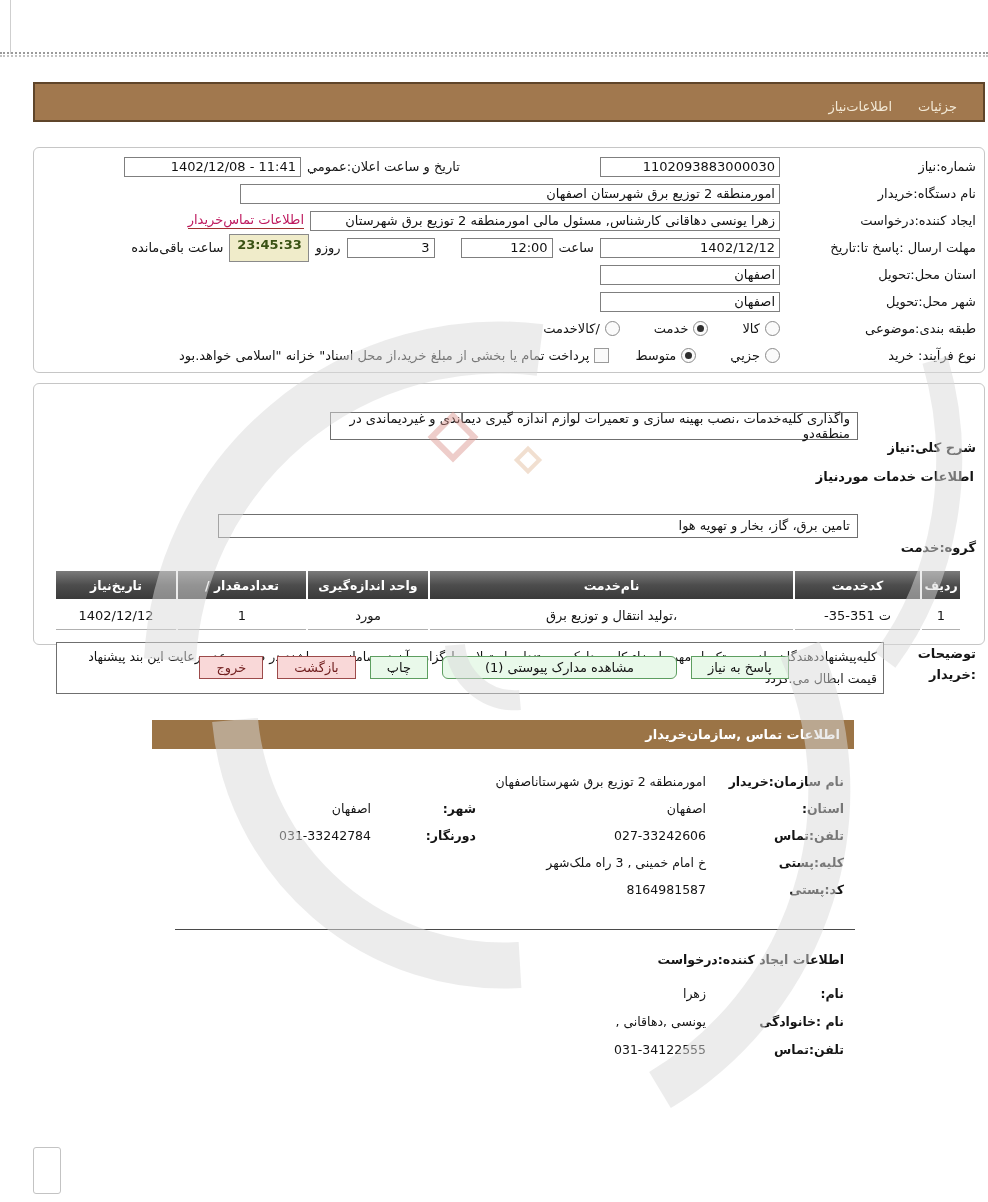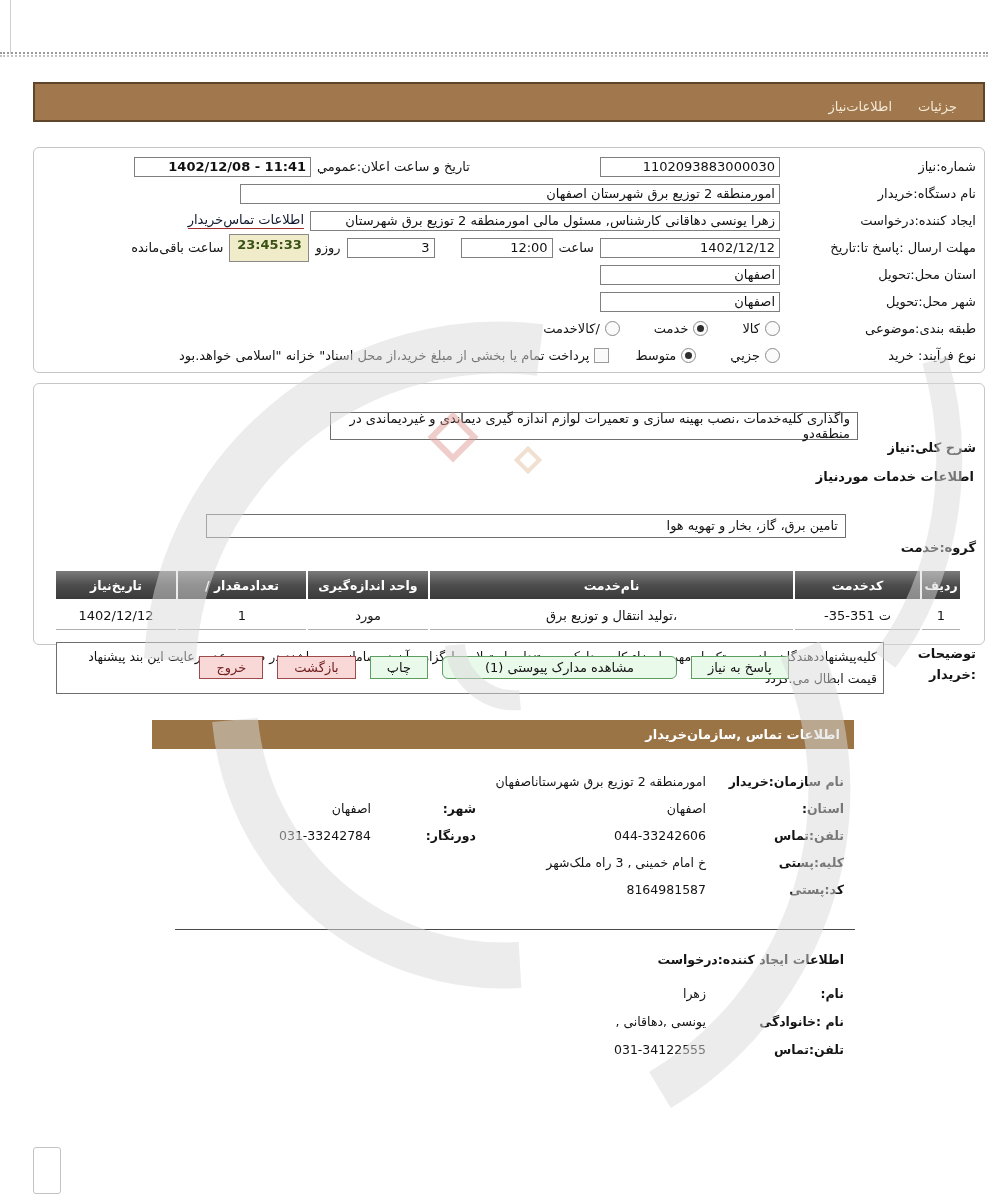--- a/index.html
+++ b/index.html
@@ -18,39 +18,39 @@
   .card{position:absolute;left:33px;width:952px;background:#fff;border:1px solid #c6c6c6;
         border-radius:6px;box-sizing:border-box;}
   .card1{top:147px;height:226px;padding-top:5px;}
   .card2{top:383px;height:262px;}
   .frow{display:flex;align-items:center;height:27px;padding-right:8px;}
   .lbl1{width:196px;flex:none;}
   .ibox{height:20px;border:1px solid #7f7f7f;background:#fff;font:inherit;font-size:13px;
         padding:0 4px;box-sizing:border-box;color:#111;}
   .num{direction:ltr;text-align:right;unicode-bidi:embed;}
   .w180{width:180px;} .w540{width:540px;} .w470{width:470px;} .w92{width:92px;} .w88{width:88px;} .w177{width:177px;}
-  .link{color:#0f172a;border-bottom:1px solid #a03030;padding-bottom:1px;cursor:pointer;margin-right:6px;white-space:nowrap;}
+  .link{color:#be185d;border-bottom:1px solid #a03030;padding-bottom:1px;cursor:pointer;margin-right:6px;white-space:nowrap;}
   .count{background:#f0ecca;border:1px solid #8a8a8a;color:#3a5214;font-weight:bold;width:80px;
          text-align:center;height:28px;line-height:20px;box-sizing:border-box;}
   .radio{width:13px;height:13px;border-radius:50%;border:1px solid #8a8a8a;background:#fbfbfb;
          display:inline-block;position:relative;flex:none;}
   .radio.on::after{content:"";position:absolute;inset:3px;border-radius:50%;background:#2e2e2e;}
   .chk{width:13px;height:13px;border:1px solid #9a9a9a;background:#fafafa;flex:none;}
   .rlbl{margin:0 5px 0 0;}
-  .gap26{margin-right:26px;} .gap34{margin-right:34px;} .mr6{margin-right:6px;} .ml6{margin-left:16px;font-weight:bold;}
+  .gap26{margin-right:26px;} .gap34{margin-right:34px;} .mr6{margin-right:6px;} .ml6{margin-left:6px;}
   .spacer{flex:1;}
   .padL84{padding-left:84px;}
   
   .blbl{font-weight:bold;white-space:nowrap;margin-top:44px;}
   .box{border:1px solid #6f6f6f;background:#fff;padding:2px 7px;box-sizing:border-box;}
   .row-desc{display:flex;align-items:center;margin:12px 8px 0 0;}
   .descbox{width:528px;height:28px;display:flex;align-items:center;margin-right:8px;}
   .svc-heading{margin:14px 10px 0 0;font-weight:bold;}
   .row-group{display:flex;align-items:center;margin:12px 8px 0 0;}
-  .groupbox{width:640px;height:24px;display:flex;align-items:center;margin-right:20px;}
+  .groupbox{width:640px;height:24px;display:flex;align-items:center;margin-right:8px;}
   table.svc{border-collapse:separate;border-spacing:2px;margin:14px 22px 0 22px;width:898px;table-layout:fixed;}
   table.svc th{background:linear-gradient(180deg,#7b7b7b 0%,#4d4d4d 50%,#3a3a3a 100%);
                color:#fff;font-size:12.5px;font-weight:bold;height:28px;padding:0 2px;}
   table.svc td{background:#fff;border-bottom:1px solid #b0b0b0;height:26px;text-align:center;font-size:13px;}
   .c-r{width:38px;} .c-code{width:125px;} .c-name{width:363px;} .c-unit{width:120px;} .c-qty{width:128px;} .c-date{width:120px;}
   .row-notes{display:flex;margin:10px 8px 0 0;}
   .noteslbl{width:92px;flex:none;font-weight:bold;line-height:1.6;padding-top:2px;}
   .notesbox{width:828px;min-height:44px;font-size:12.5px;line-height:1.75;padding:3px 6px;}
   
   .btnrow{position:absolute;left:0;top:656px;width:988px;display:flex;justify-content:center;
@@ -208,21 +208,21 @@
       <span class="cval" style="grid-column:2 / span 3">امورمنطقه 2 توزیع برق شهرستاناصفهان</span>
     </div>
     <div class="crow">
       <span class="clabel">استان:</span>
       <span class="cval">اصفهان</span>
       <span class="clabel">شهر:</span>
       <span class="cval2">اصفهان</span>
     </div>
     <div class="crow">
       <span class="clabel">تلفن:تماس</span>
-      <span class="cval num">044-33242606</span>
+      <span class="cval num">027-33242606</span>
       <span class="clabel">دورنگار:</span>
       <span class="cval2 num">031-33242784</span>
     </div>
     <div class="crow">
       <span class="clabel">کلیه:پستی</span>
       <span class="cval" style="grid-column:2 / span 3">خ امام خمینی , 3 راه ملک‌شهر</span>
     </div>
     <div class="crow">
       <span class="clabel">کد:پستی</span>
       <span class="cval num">8164981587</span>

